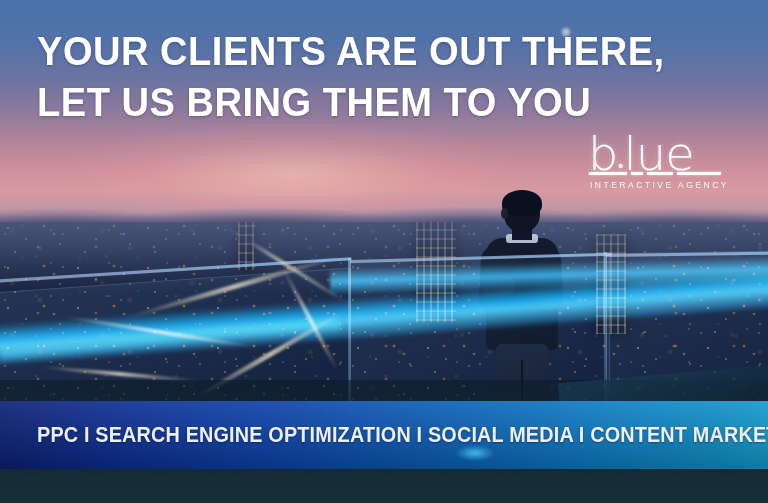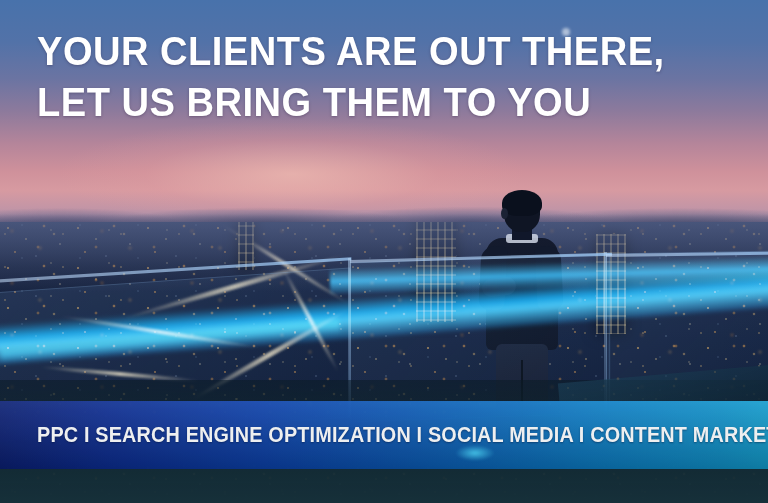--- a/index.html
+++ b/index.html
@@ -394,19 +394,29 @@
   <div class="blue-reflect3"></div>
 
   <div class="deck"></div>
   <div class="deck-edge"></div>
 
   <div class="headline">
     <span class="hl">YOUR CLIENTS ARE OUT THERE,</span>
     <span class="hl">LET US BRING THEM TO YOU</span>
   </div>
 
+  <div class="logo">
+    <div class="logo-word"><span>b</span><span class="dot"></span><span>lue</span></div>
+    <div class="logo-rules">
+      <span class="s1"></span>
+      <span class="s2"></span>
+      <span class="s3"></span>
+      <span class="s4"></span>
+    </div>
+    <div class="logo-sub">INTERACTIVE AGENCY</div>
+  </div>
 
   <div class="services-bar">
     <div class="services-text">PPC I SEARCH ENGINE OPTIMIZATION I SOCIAL MEDIA I CONTENT MARKETING</div>
     <div class="bar-glow"></div>
   </div>
 
 </div>
 
 </body></html>

